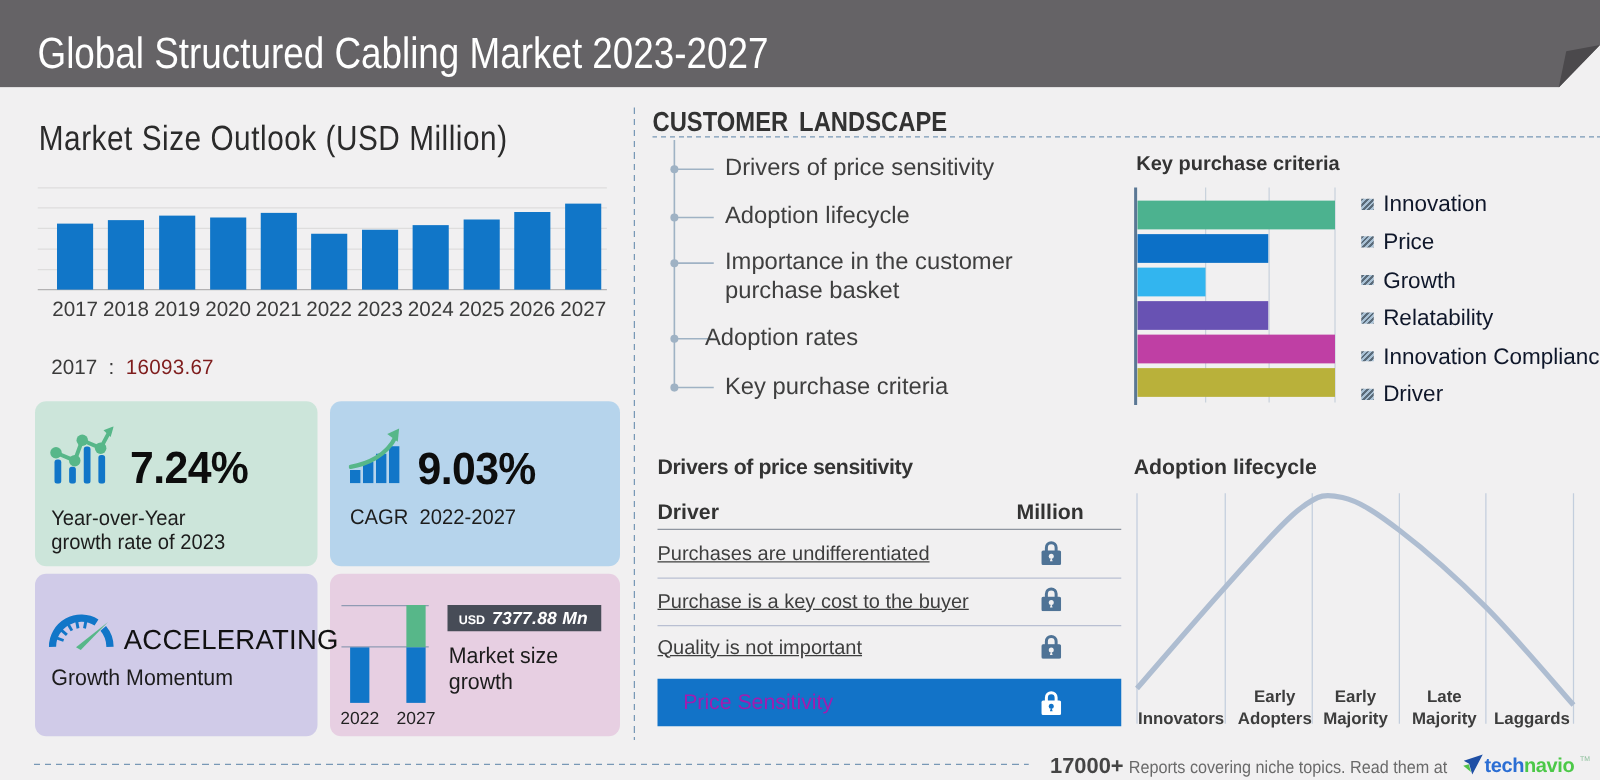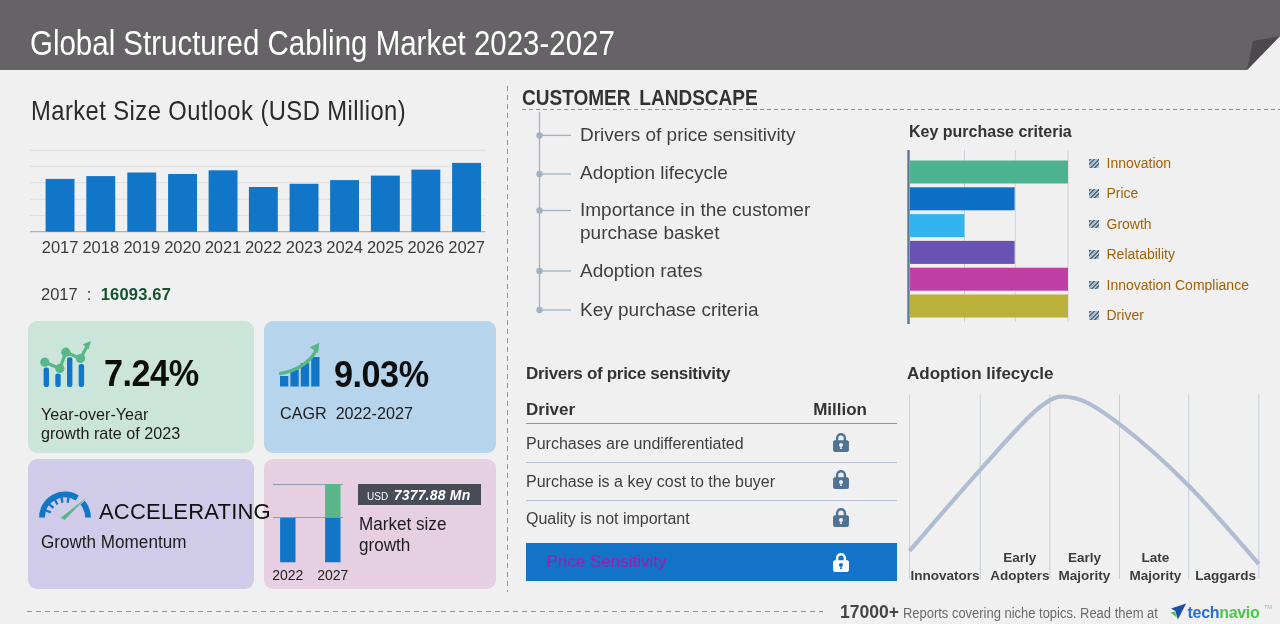--- a/index.html
+++ b/index.html
@@ -8,40 +8,40 @@
 .abs { position:absolute; }
 #header { left:0; top:0; width:1280px; height:70px; background:#656366;
   clip-path: polygon(0 0, 1280px 0, 1280px 36px, 1247px 70px, 0 70px); }
 #htitle { left:30px; top:24.5px; color:#ffffff; font-size:35px; line-height:35px; white-space:nowrap;
   transform:scaleX(0.842); transform-origin:left top; }
 #fold { left:1243px; top:33px; }
 #msotitle { left:31px; top:97px; font-size:28px; line-height:28px; color:#2b2b2b; white-space:nowrap;
   transform:scaleX(0.85); transform-origin:left top; letter-spacing:0.5px;}
 #barchart { left:30px; top:145px; }
 #yr2017 { left:41px; top:285px; font-size:16.5px; color:#3a3a3a; }
-#yr2017 b { color:#14532d; font-weight:bold; letter-spacing:0.2px; }
+#yr2017 b { color:#7f1d1d; font-weight:normal; letter-spacing:0.2px; }
 .card { border-radius:9px; }
 #card-g { left:28px; top:321px; width:226px; height:132px; background:#cce5da; }
 #card-b { left:264px; top:321px; width:232px; height:132px; background:#b6d4ec; }
 #card-p { left:28px; top:459px; width:226px; height:130px; background:#d0cbe8; }
 #card-k { left:264px; top:459px; width:232px; height:130px; background:#e7cfe2; }
 .bignum { font-size:36px; font-weight:bold; color:#0d0d0d; line-height:36px; letter-spacing:-0.5px; transform:scaleX(0.95); transform-origin:left top; }
 .cardtxt { font-size:17px; color:#1c1c1c; line-height:19px; transform:scaleX(0.95); transform-origin:left top; }
 #vdash { left:507px; top:86px; height:506px; width:1px;
   background:repeating-linear-gradient(to bottom,#7898b6 0,#7898b6 5px,transparent 5px,transparent 9px); }
 #hdash { left:27px; top:611px; width:796px; height:1px;
   background:repeating-linear-gradient(to right,#7898b6 0,#7898b6 5px,transparent 5px,transparent 9px); }
 #cltitle { left:522px; top:85px; font-size:22px; font-weight:bold; color:#323232; white-space:nowrap; word-spacing:4px; transform:scaleX(0.865); transform-origin:left top;}
 #cldash { left:522px; top:109px; width:758px; height:1px;
   background:repeating-linear-gradient(to right,#7898b6 0,#7898b6 4px,transparent 4px,transparent 7px); }
 .litem { font-size:19px; color:#3f3f3f; line-height:22.5px; }
 #kpctitle { left:909px; top:123px; font-size:16px; font-weight:bold; color:#333333; }
 #dpstitle { left:526px; top:364px; font-size:17px; font-weight:bold; color:#333333; letter-spacing:-0.3px; }
 #altitle { left:907px; top:364px; font-size:17px; font-weight:bold; color:#333333; }
-.trow { font-size:16px; color:#3e3e3e; }
+.trow { font-size:16px; color:#3e3e3e;text-decoration:underline; }
 #f17k { left:840px; top:601.5px; font-size:17.5px; font-weight:bold; color:#454545; }
 #frep { left:903px; top:604.5px; font-size:14px; color:#6a6a6a; white-space:nowrap; transform:scaleX(0.925); transform-origin:left top; }
 </style>
 </head>
 <body>
 <div class="abs" id="header"></div>
 <div class="abs" id="htitle">Global Structured Cabling Market 2023-2027</div>
 <svg class="abs" id="fold" width="37" height="37">
     <polygon points="4,37 37,3 10,8" fill="#4b494c"></polygon>
   </svg>
@@ -144,21 +144,21 @@
   <line x1="0" y1="34.5" x2="70" y2="34.5" stroke="#8f9bb3" stroke-width="1"></line>
   <rect x="7.1" y="34.9" width="15.4" height="44.4" fill="#1176c8"></rect>
   <rect x="52.1" y="1.0" width="15.4" height="33.9" fill="#57b789"></rect>
   <rect x="52.1" y="34.9" width="15.4" height="44.4" fill="#1176c8"></rect>
   <g fill="#222222" font-size="14" text-anchor="middle" font-family="Liberation Sans, sans-serif">
     <text x="14.8" y="96.5">2022</text>
     <text x="59.8" y="96.5">2027</text>
   </g>
 </svg>
 <div class="abs" style="left:358px; top:484px; width:123px; height:21px; background:#474c57; color:#fff; line-height:21px; padding-left:9px;">
-  <span style="font-size:10px; font-weight:normal;">USD&nbsp;&nbsp;</span><span style="font-size:14px; font-weight:bold; letter-spacing:0.2px;font-style:italic;">7377.88 Mn</span>
+  <span style="font-size:10px; font-weight:bold;">USD&nbsp;&nbsp;</span><span style="font-size:14px; font-weight:bold; letter-spacing:0.2px;font-style:italic;">7377.88 Mn</span>
 </div>
 <div class="abs cardtxt" style="left:359px; top:513.5px; font-size:18px; line-height:21.5px;">Market size<br>growth</div>
 <div class="abs" id="vdash"></div>
 <div class="abs" id="hdash"></div>
 <div class="abs" id="cltitle">CUSTOMER LANDSCAPE</div>
 <div class="abs" id="cldash"></div>
 <div class="abs" id="kpctitle">Key purchase criteria</div>
 <div class="abs" id="dpstitle">Drivers of price sensitivity</div>
 <div class="abs" id="altitle">Adoption lifecycle</div>
 <svg class="abs" style="left:530px; top:111px;" width="55" height="210" viewBox="0 0 55 210">
@@ -174,41 +174,41 @@
     <circle cx="9.5" cy="24.4" r="3.2"></circle>
     <circle cx="9.5" cy="63" r="3.2"></circle>
     <circle cx="9.5" cy="99.5" r="3.2"></circle>
     <circle cx="9.5" cy="160" r="3.2"></circle>
     <circle cx="9.5" cy="199" r="3.2"></circle>
   </g>
 </svg>
 <div class="abs litem" style="left:580px; top:123.5px;">Drivers of price sensitivity</div>
 <div class="abs litem" style="left:580px; top:162.3px;">Adoption lifecycle</div>
 <div class="abs litem" style="left:580px; top:199.4px;">Importance in the customer<br>purchase basket</div>
-<div class="abs litem" style="left:580px; top:259.8px;text-align:right;">Adoption rates</div>
+<div class="abs litem" style="left:564px; top:259.8px;text-align:right;">Adoption rates</div>
 <div class="abs litem" style="left:580px; top:299px;">Key purchase criteria</div>
 <svg class="abs" style="left:905px; top:148px;" width="170" height="180" viewBox="0 0 170 180">
   <g stroke="#c9d2dc" stroke-width="1">
     <line x1="59.5" y1="2" x2="59.5" y2="174"></line>
     <line x1="110.3" y1="2" x2="110.3" y2="174"></line>
     <line x1="163" y1="2" x2="163" y2="174"></line>
   </g>
   <rect x="5" y="12.5" width="158" height="23" fill="#4cb28f"></rect>
   <rect x="5" y="39.3" width="104.6" height="23" fill="#0c70c7"></rect>
   <rect x="5" y="66.1" width="54.4" height="23" fill="#32b5ef"></rect>
   <rect x="5" y="92.9" width="104.6" height="23" fill="#6852b3"></rect>
   <rect x="5" y="119.7" width="158" height="23" fill="#bf3fa4"></rect>
   <rect x="5" y="146.5" width="158" height="23" fill="#b9b13a"></rect>
   <line x1="3.5" y1="2" x2="3.5" y2="176" stroke="#5a7794" stroke-width="2.4"></line>
 </svg>
 <style>
 .lgd { position:absolute; left:1089px; height:20px; }
 .lgd .sq { position:absolute; left:0; top:5px; width:9.5px; height:8.5px;
   background:repeating-linear-gradient(135deg,#5a6b7a 0,#5a6b7a 1.6px,#a8c0d4 1.6px,#a8c0d4 3.2px); }
-.lgd .tx { position:absolute; left:17.5px; top:0; font-size:14px; color:#a16207; line-height:19px; white-space:nowrap; }
+.lgd .tx { position:absolute; left:17.5px; top:0; font-size:18px; color:#0f172a; line-height:19px; white-space:nowrap; }
 </style>
 <div class="lgd" style="top:154px;">
     <span class="sq"></span>
     <span class="tx">Innovation</span>
   </div>
 <div class="lgd" style="top:184.4px;">
     <span class="sq"></span>
     <span class="tx">Price</span>
   </div>
 <div class="lgd" style="top:214.8px;">

